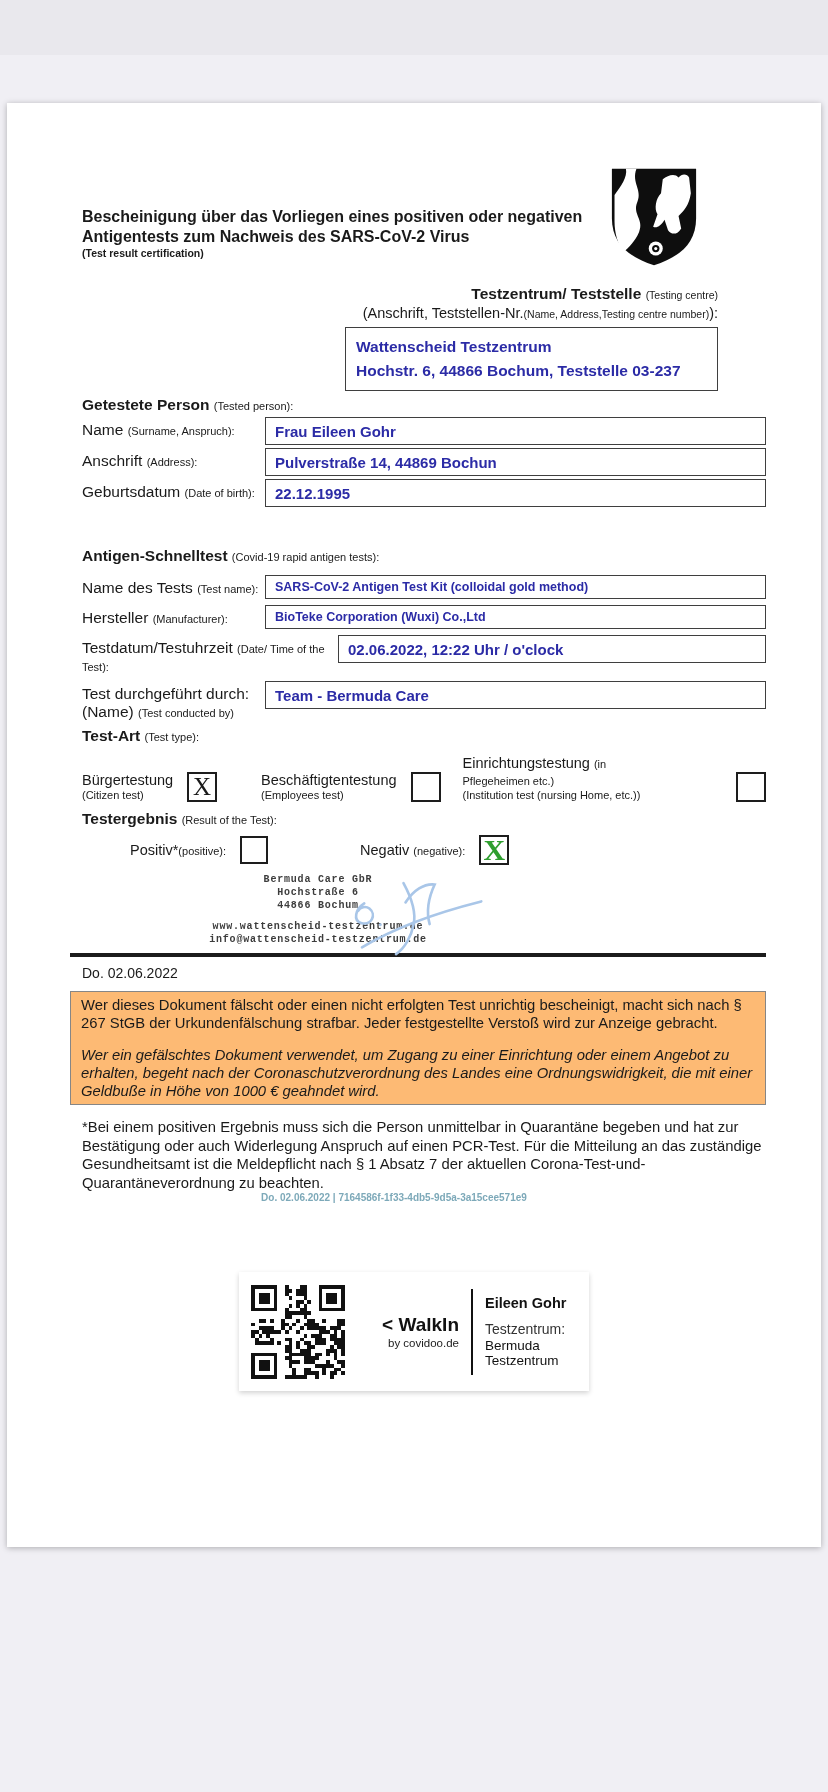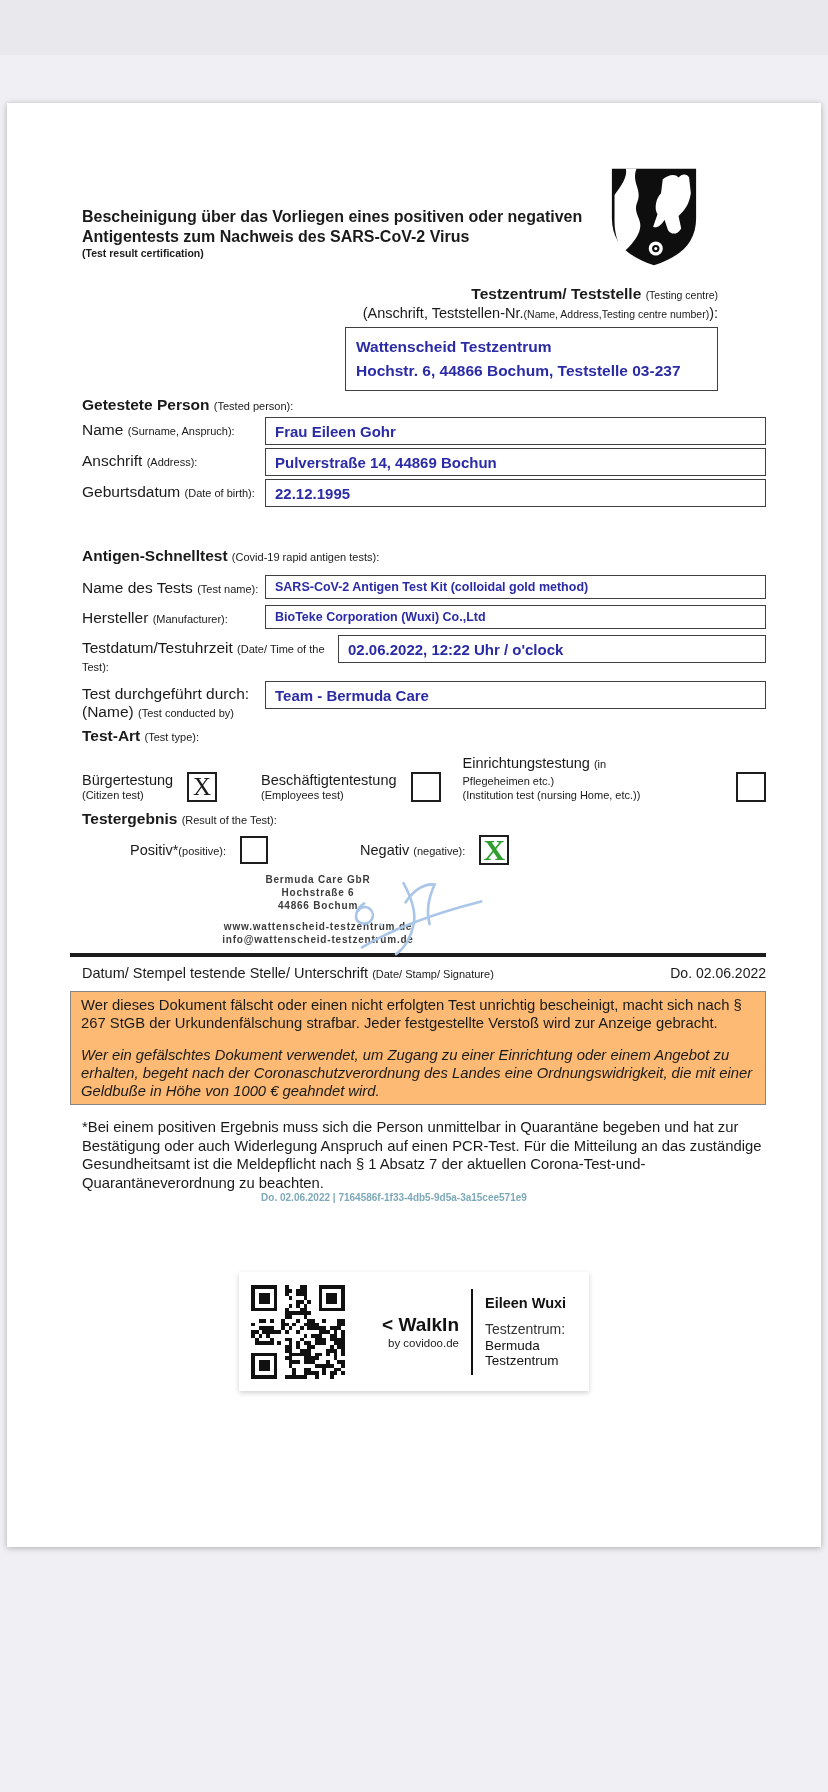--- a/index.html
+++ b/index.html
@@ -42,21 +42,21 @@
   .tt-note{font-size:11px;line-height:13px;}
   .cb{width:30px;height:30px;border:2.5px solid #1d1d1d;box-sizing:border-box;
       display:flex;align-items:center;justify-content:center;flex-shrink:0;}
   .cb .mark{font-family:"Liberation Serif",serif;font-size:25px;line-height:24px;}
   .cb.green .mark{color:#2f9e2f;font-weight:bold;font-size:30px;line-height:22px;}
   .result-row{display:flex;align-items:center;margin-top:7px;}
   .res-label{font-size:14.5px;}
 
   .stamp-wrap{position:relative;height:72px;margin-top:8px;}
   .stamp-text{position:absolute;left:116px;top:0;width:240px;text-align:center;
-              font-family:Liberation Sans, sans-serif;font-size:10px;line-height:13px;
+              font-family:Liberation Mono, monospace;font-size:10px;line-height:13px;
               letter-spacing:0.8px;color:#3c3c3c;font-weight:bold;}
   .stamp-gap{height:8px;}
   .signature{position:absolute;left:258px;top:-10px;width:160px;height:92px;transform:rotate(-6deg);}
 
   .divider{margin-top:8px;margin-left:-12px;width:calc(100% + 12px);height:4px;background:#1c1c1c;}
   .sig-row{display:flex;justify-content:space-between;align-items:baseline;margin-top:8px;}
   .sig-label{font-size:14.5px;}
   .sig-date{font-size:14px;}
 
   .warnbox{margin-top:10px;margin-left:-12px;width:calc(100% + 12px);box-sizing:border-box;
@@ -271,24 +271,20 @@
           <circle cx="34" cy="50" r="1.3" fill="#a9c6e8" stroke="none"></circle>
           <path d="M58,16 c5,12 9,25 5,37 c-3,10 -10,20 -18,24"></path>
           <path d="M58,33 c8,-10 18,-15 27,-13 c-6,10 -10,22 -8,34"></path>
           <path d="M16,68 c28,-13 66,-23 108,-29"></path>
         </svg>
       </div>
 
       <div class="divider"></div>
 
       <div class="sig-row">
-        <div class="sig-label">
-          <span>Datum/ Stempel testende Stelle/ Unterschrift</span>
-          <span class="note">(Date/ Stamp/ Signature)</span>
-        </div>
         <div class="sig-date">Do. 02.06.2022</div>
       </div>
 
       <div class="warnbox">
         <p>Wer dieses Dokument fälscht oder einen nicht erfolgten Test unrichtig bescheinigt, macht sich nach § 267 StGB der Urkundenfälschung strafbar. Jeder festgestellte Verstoß wird zur Anzeige gebracht.</p>
         <p>Wer ein gefälschtes Dokument verwendet, um Zugang zu einer Einrichtung oder einem Angebot zu erhalten, begeht nach der Coronaschutzverordnung des Landes eine Ordnungswidrigkeit, die mit einer Geldbuße in Höhe von 1000 € geahndet wird.</p>
       </div>
 
       <div class="footnote">*Bei einem positiven Ergebnis muss sich die Person unmittelbar in Quarantäne begeben und hat zur Bestätigung oder auch Widerlegung Anspruch auf einen PCR-Test. Für die Mitteilung an das zuständige Gesundheitsamt ist die Meldepflicht nach § 1 Absatz 7 der aktuellen Corona-Test-und-Quarantäneverordnung zu beachten.</div>
 
@@ -592,19 +588,19 @@
         <rect x="14" y="24" width="1" height="1"></rect>
         <rect x="17" y="24" width="1" height="1"></rect>
         <rect x="21" y="24" width="1" height="1"></rect>
       </svg>
     <div class="walkin">
       <div class="walkin-brand">&lt; WalkIn</div>
       <div class="walkin-sub">by covidoo.de</div>
     </div>
     <div class="vline"></div>
     <div class="card-info">
-      <div class="card-name">Eileen Wuxi</div>
+      <div class="card-name">Eileen Gohr</div>
       <div class="card-label">Testzentrum:</div>
       <div class="card-centre">Bermuda Testzentrum</div>
     </div>
   </div>
 
 </div>
 
 </body></html>

